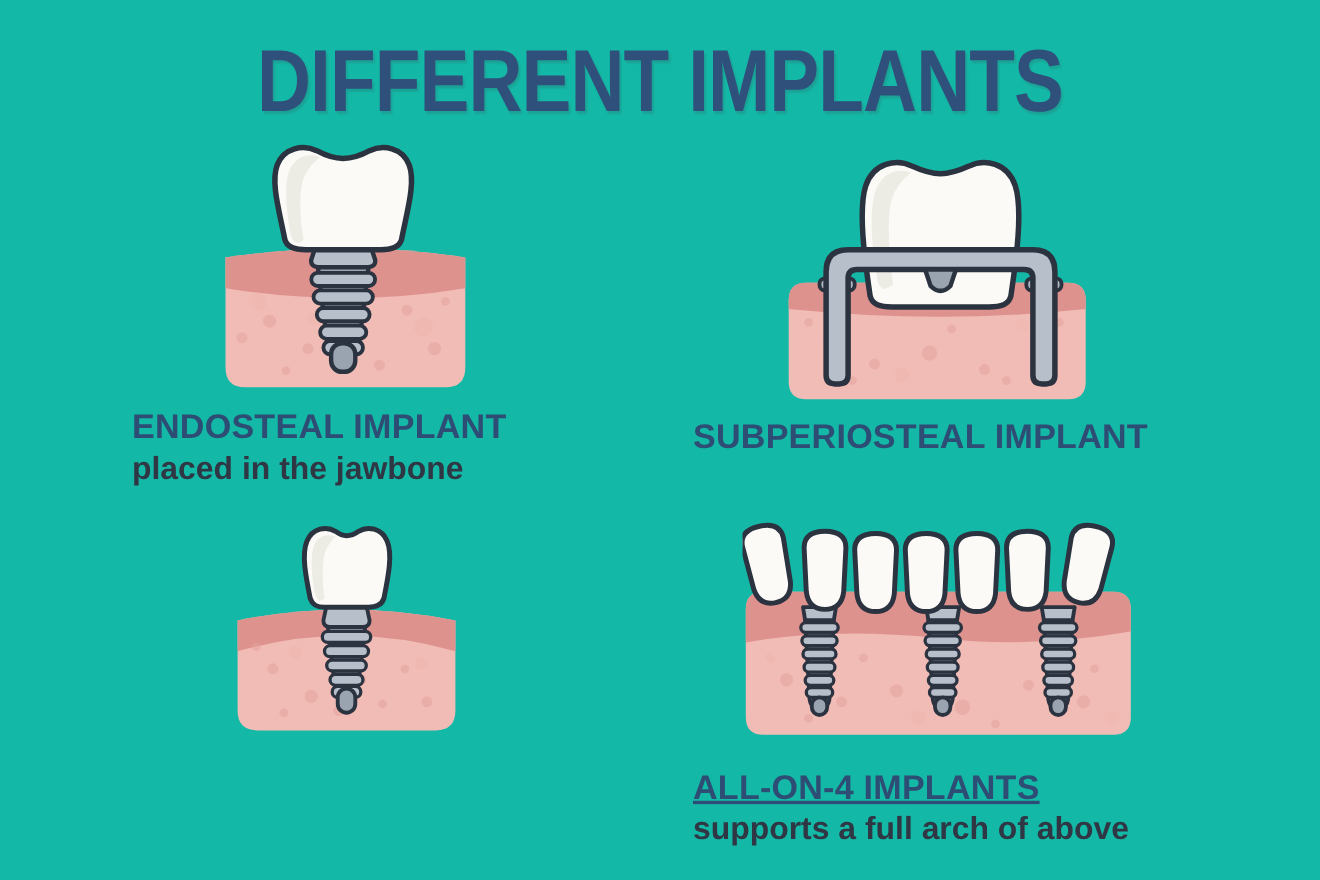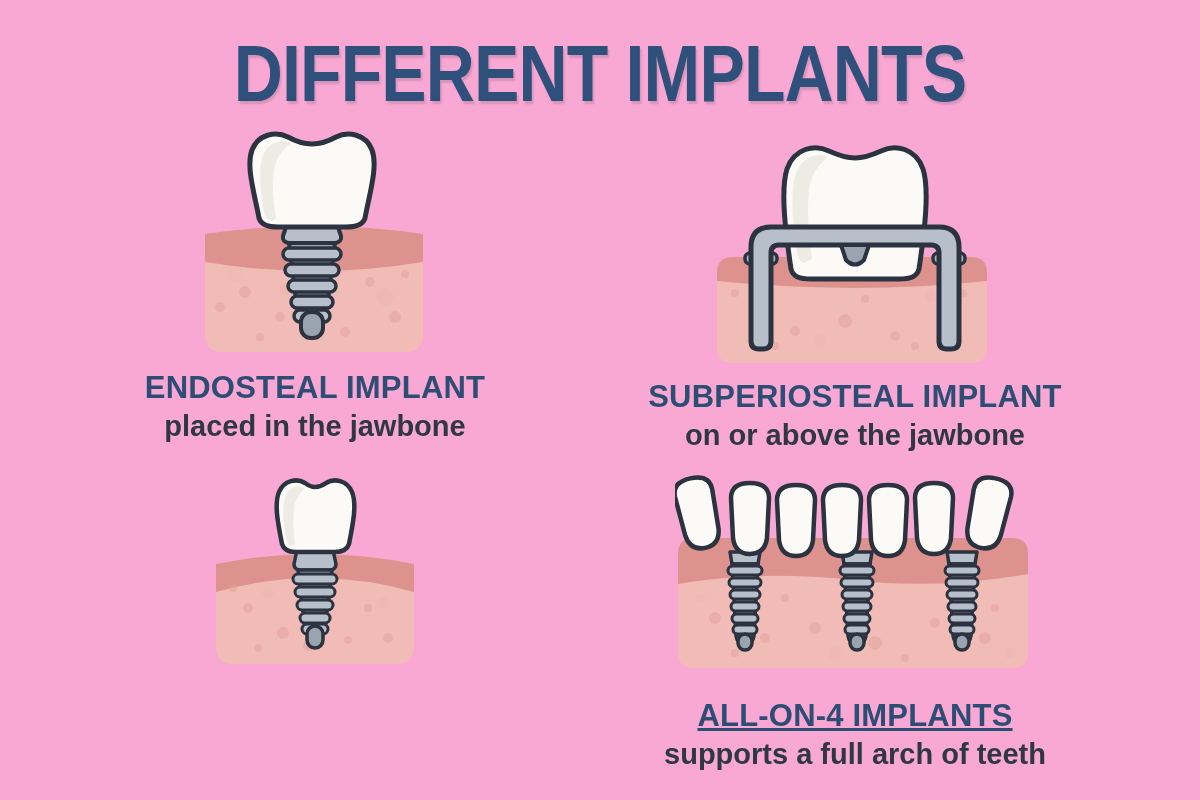--- a/index.html
+++ b/index.html
@@ -4,21 +4,21 @@
 <style>
   html,body{margin:0;padding:0;}
   body{
     background:#efe6d8;
     font-family:"Liberation Sans", sans-serif;
     -webkit-font-smoothing:antialiased;
   }
   .poster{
     position:relative;
     width:1200px;height:800px;
-    background:#f9a8d4;
+    background:#14b8a6;
     overflow:hidden;
   }
   .main-title{
     position:absolute;
     top:28px;left:0;width:1200px;
     text-align:center;
     margin:0;
     color:#30507c;
     font-size:80px;
     font-weight:bold;
@@ -26,21 +26,20 @@
     white-space:nowrap;
   }
   .main-title .squeeze{
     display:inline-block;
     transform:scaleX(.85);
     transform-origin:center;
     text-shadow:2px 3px 2px rgba(60,60,80,.18);
   }
   .cell{
     position:absolute;
-    text-align:center;
   }
   .cell svg{display:block;margin:0 auto;}
   #cell-endosteal   {left:120px;top:122px;width:390px;}
   #cell-subperiosteal{left:630px;top:131px;width:450px;}
   #cell-mini        {left:120px;top:468px;width:390px;}
   #cell-allon4      {left:630px;top:468px;width:450px;}
   .implant-name{
     margin:10px 0 0 0;
     color:#2e4d74;
     font-size:31px;
@@ -144,21 +143,20 @@
       </g>
 
       <g stroke="#2c3340" stroke-linejoin="round">
         <rect x="40" y="122" width="32" height="11" rx="5" fill="#aeb6c1" stroke-width="3.5"></rect>
         <rect x="228" y="122" width="32" height="11" rx="5" fill="#aeb6c1" stroke-width="3.5"></rect>
         <path d="M 46 210 L 46 116 Q 46 96 66 96 L 234 96 Q 254 96 254 116 L 254 210 Q 254 218 246 218 L 242 218 Q 234 218 234 210 L 234 122 Q 234 114 226 114 L 74 114 Q 66 114 66 122 L 66 210 Q 66 218 58 218 L 54 218 Q 46 218 46 210 Z" fill="#b7bfca" stroke-width="5"></path>
         <path d="M 136 114 L 164 114 L 159 129 Q 150 138 141 129 Z" fill="#9aa4b1" stroke-width="4"></path>
       </g>
     </svg>
     <h2 class="implant-name">SUBPERIOSTEAL IMPLANT</h2>
-    <p class="implant-desc">on or above the jawbone</p>
   </section>
 
   <section class="cell" id="cell-mini">
     <svg width="234" height="205" viewBox="0 0 234 205" aria-hidden="true">
 
       <g>
         <path d="M 18 96 Q 117 76 216 96 L 216 178 Q 216 196 198 196 L 36 196 Q 18 196 18 178 Z" fill="#f2bcb6"></path>
         <path d="M 18 96 Q 117 76 216 96 L 216 124 Q 117 96 18 124 Z" fill="#dd928e"></path>
         <g fill="#e2a49c" opacity="0.55">
           <circle cx="50" cy="140" r="5"></circle>
@@ -271,16 +269,16 @@
         <path d="M 4 20 Q 4 5 23 5 Q 42 5 42 20 L 40 60 Q 38 76 23 76 Q 8 76 6 60 Z" transform="translate(6,4) rotate(-12 23 70)"></path>
         <path d="M 4 20 Q 4 5 23 5 Q 42 5 42 20 L 40 60 Q 38 76 23 76 Q 8 76 6 60 Z" transform="translate(284,4) rotate(12 23 70)"></path>
         <path d="M 4 20 Q 4 5 23 5 Q 42 5 42 20 L 40 60 Q 38 76 23 76 Q 8 76 6 60 Z" transform="translate(52,10)"></path>
         <path d="M 4 20 Q 4 5 23 5 Q 42 5 42 20 L 40 60 Q 38 76 23 76 Q 8 76 6 60 Z" transform="translate(98,12)"></path>
         <path d="M 4 20 Q 4 5 23 5 Q 42 5 42 20 L 40 60 Q 38 76 23 76 Q 8 76 6 60 Z" transform="translate(144,12)"></path>
         <path d="M 4 20 Q 4 5 23 5 Q 42 5 42 20 L 40 60 Q 38 76 23 76 Q 8 76 6 60 Z" transform="translate(190,12)"></path>
         <path d="M 4 20 Q 4 5 23 5 Q 42 5 42 20 L 40 60 Q 38 76 23 76 Q 8 76 6 60 Z" transform="translate(236,10)"></path>
       </g>
     </svg>
     <h2 class="implant-name">ALL-ON-4 IMPLANTS</h2>
-    <p class="implant-desc">supports a full arch of teeth</p>
+    <p class="implant-desc">supports a full arch of above</p>
   </section>
 
 </div>
 
 </body></html>

